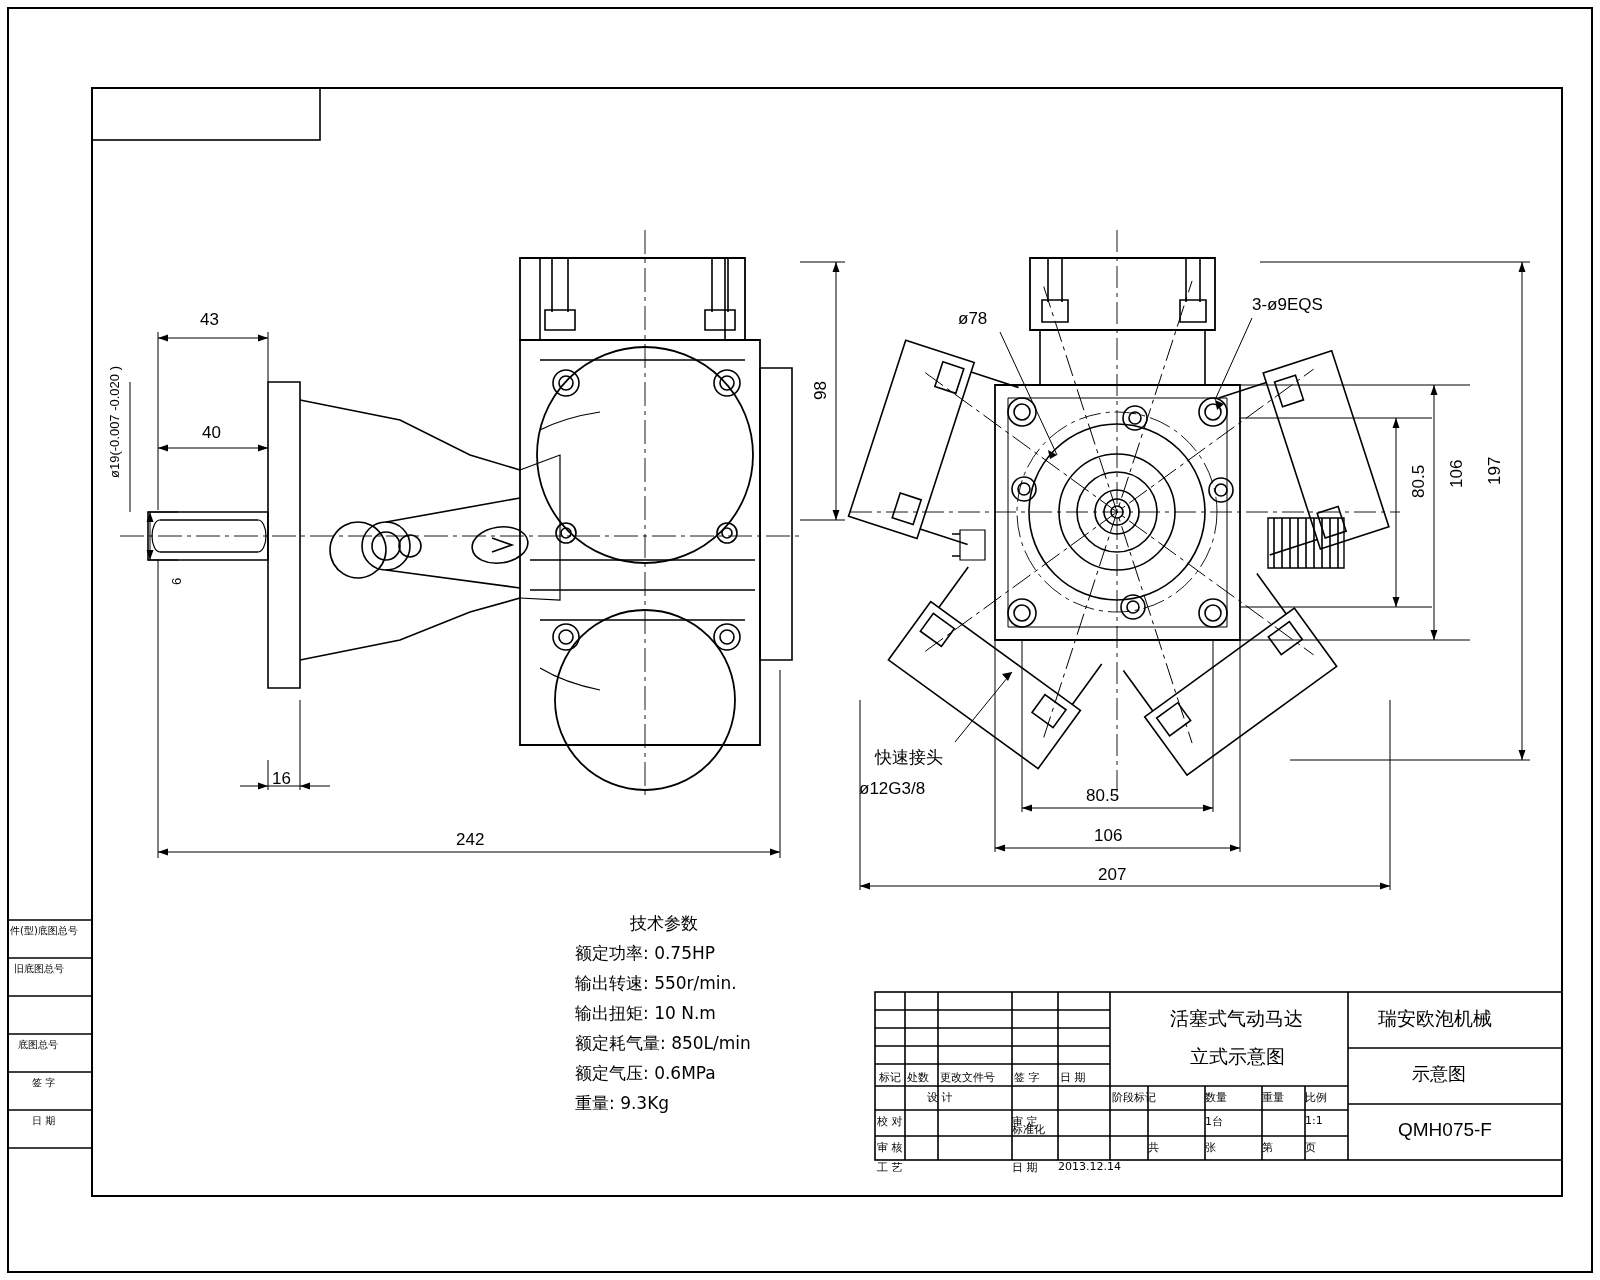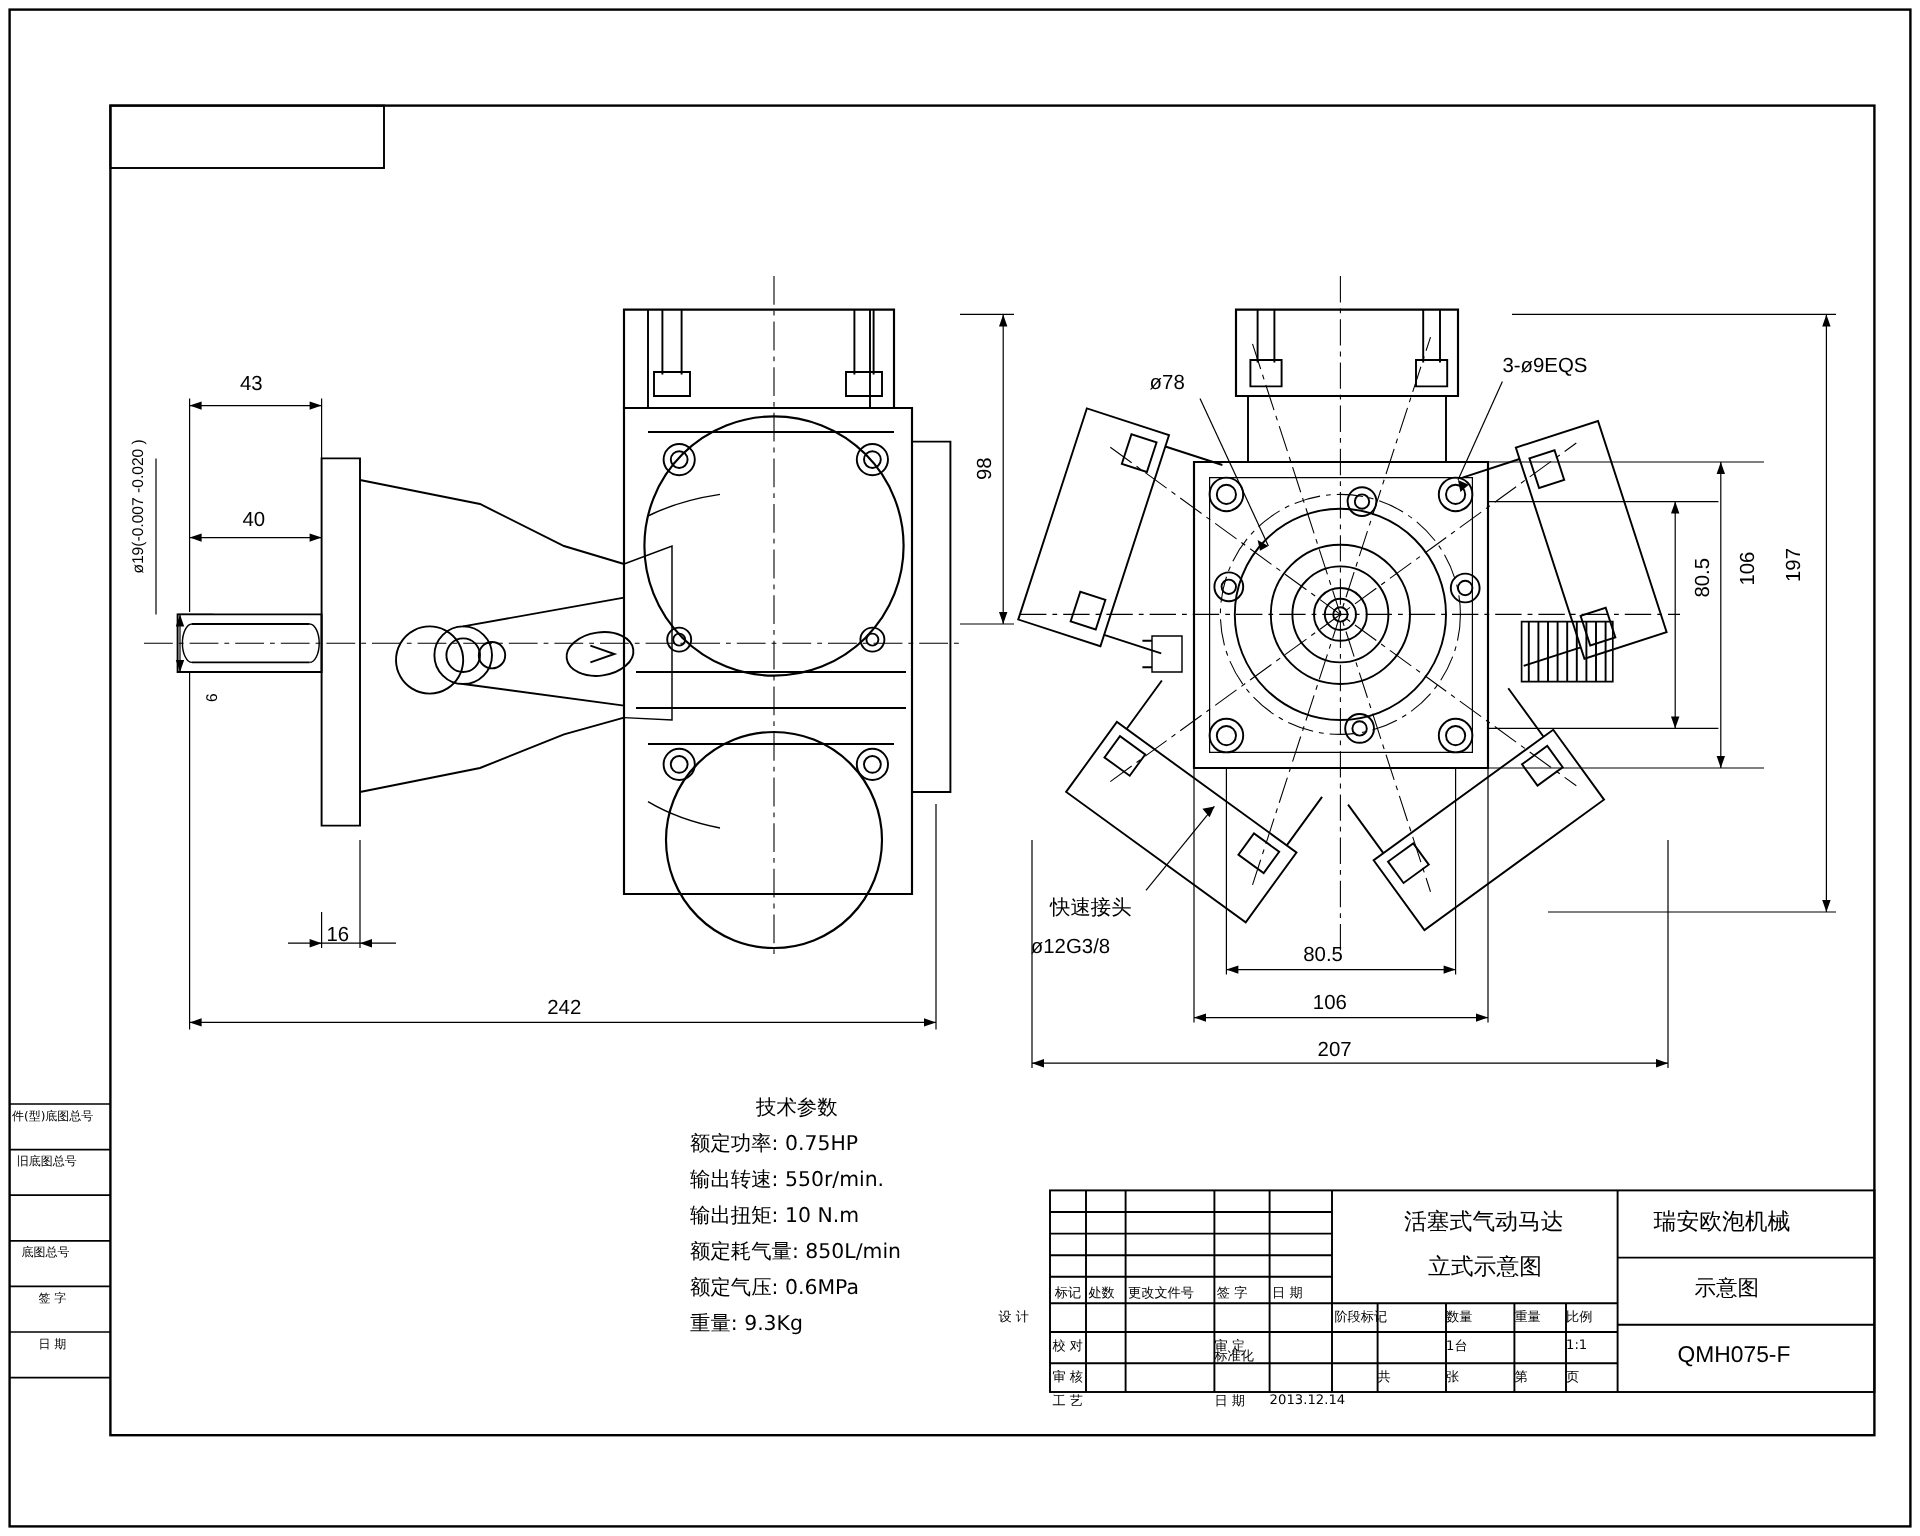--- a/index.html
+++ b/index.html
@@ -383,21 +383,21 @@
 <div class="lbl cjk" style="left:1378px; top:1008px; font-size:19px;">瑞安欧泡机械</div>
 <div class="lbl cjk" style="left:1412px; top:1064px; font-size:18px;">示意图</div>
 <div class="lbl" style="left:1398px; top:1120px; font-size:19px;">QMH075-F</div>
 
 <div class="cellc" style="left:879px; top:1070px; width:26px;">标记</div>
 <div class="cellc" style="left:907px; top:1070px; width:30px;">处数</div>
 <div class="cellc" style="left:940px; top:1070px; width:90px;">更改文件号</div>
 <div class="cellc" style="left:1014px; top:1070px; width:43px;">签 字</div>
 <div class="cellc" style="left:1060px; top:1070px; width:49px;">日 期</div>
 
-<div class="cellc" style="left:832px; top:1090px; width:60px;">设 计</div>
+<div class="cellc" style="left:907px; top:1090px; width:60px;padding-left:20px;">设 计</div>
 <div class="cellc" style="left:1012px; top:1090px; width:46px;margin-top:32px;">标准化</div>
 <div class="cellc" style="left:877px; top:1114px; width:60px;">校 对</div>
 <div class="cellc" style="left:1012px; top:1114px; width:46px;">审 定</div>
 <div class="cellc" style="left:877px; top:1140px; width:60px;">审 核</div>
 <div class="cellc" style="left:877px; top:1160px; width:60px;">工 艺</div>
 <div class="cellc" style="left:1012px; top:1160px; width:46px;">日 期</div>
 <div class="cellc" style="left:1058px; top:1160px; width:52px;">2013.12.14</div>
 
 <div class="cellc" style="left:1112px; top:1090px; width:66px;">阶段标记</div>
 <div class="cellc" style="left:1205px; top:1090px; width:57px;">数量</div>

